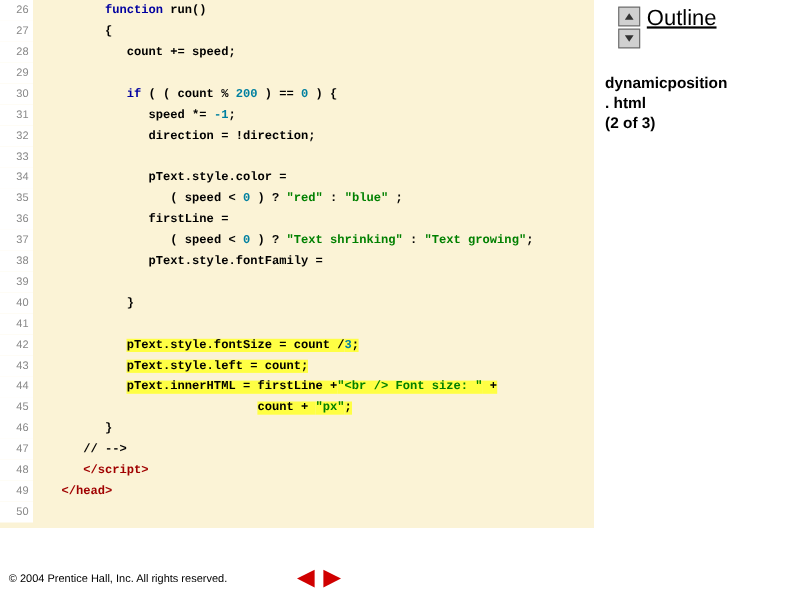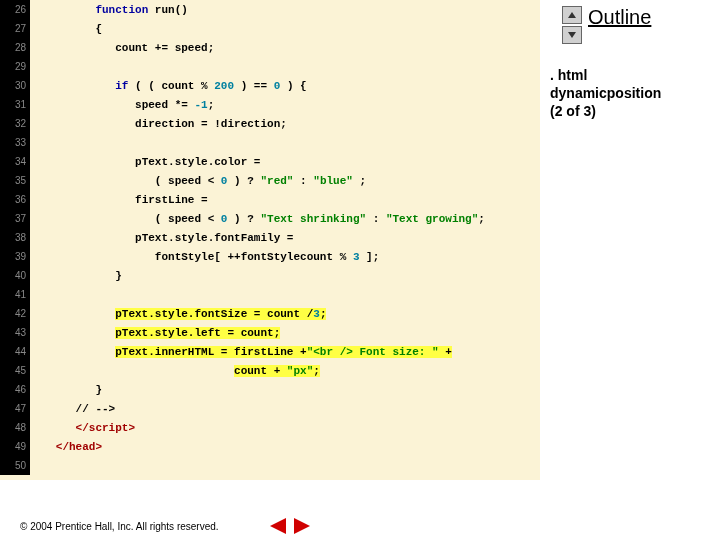--- a/index.html
+++ b/index.html
@@ -22,21 +22,21 @@
   }
   .code-line {
     display: flex;
     align-items: center;
     height: 19px;
     font-family: "Courier New", monospace;
     font-size: 11px;
   }
   .gutter {
     width: 26px;
-    background: #000000;
+    background: #ffffff;
     color: #888;
     text-align: right;
     padding-right: 4px;
     font-size: 10px;
     font-family: Arial, sans-serif;
     height: 100%;
     line-height: 19px;
     flex-shrink: 0;
   }
   .code-content {
@@ -88,21 +88,20 @@
     line-height: 1.3;
   }
   .footer {
     position: absolute;
     bottom: 8px;
     left: 8px;
     font-size: 10px;
     color: #000;
     display: flex;
     align-items: flex-start;
-    margin-left: 12px;
   }
   .footer-nav {
     position: absolute;
     bottom: 4px;
     left: 268px;
     display: flex;
     gap: 4px;
   }
   .footer-nav .tri {
     width: 20px;
@@ -161,21 +160,20 @@
     <div class="code-line">
       <div class="gutter">37</div>
       <div class="code-content"><span>                  </span><span>( speed &lt; </span><span class="num">0</span><span> ) ? </span><span class="str">"Text shrinking"</span><span> : </span><span class="str">"Text growing"</span><span>;</span></div>
     </div>
     <div class="code-line">
       <div class="gutter">38</div>
       <div class="code-content"><span>               </span><span>pText.style.fontFamily =</span></div>
     </div>
     <div class="code-line">
       <div class="gutter">39</div>
-      <div class="code-content"><span>                  </span><span>fontStyle[ ++fontStylecount % </span><span class="num">3</span><span> ];</span></div>
     </div>
     <div class="code-line">
       <div class="gutter">40</div>
       <div class="code-content"><span>            </span><span>}</span></div>
     </div>
     <div class="code-line">
       <div class="gutter">41</div>
       <div class="code-content"><span></span></div>
     </div>
     <div class="code-line">
@@ -226,22 +224,22 @@
       </div>
       <div class="nav-btn">
         <svg viewBox="0 0 10 8">
             <polygon points="1,1 9,1 5,7" fill="#333"></polygon>
           </svg>
       </div>
     </div>
     <a class="outline-link">Outline</a>
   </div>
   <div class="file-info">
+    <div>dynamicposition</div>
     <div>. html</div>
-    <div>dynamicposition</div>
     <div>(2 of 3)</div>
   </div>
 </div>
 
 <div class="footer">
   <span>© 2004 Prentice Hall, Inc.  All rights reserved.</span>
 </div>
 
 <div class="footer-nav">
   <svg class="tri" viewBox="0 0 20 20">

